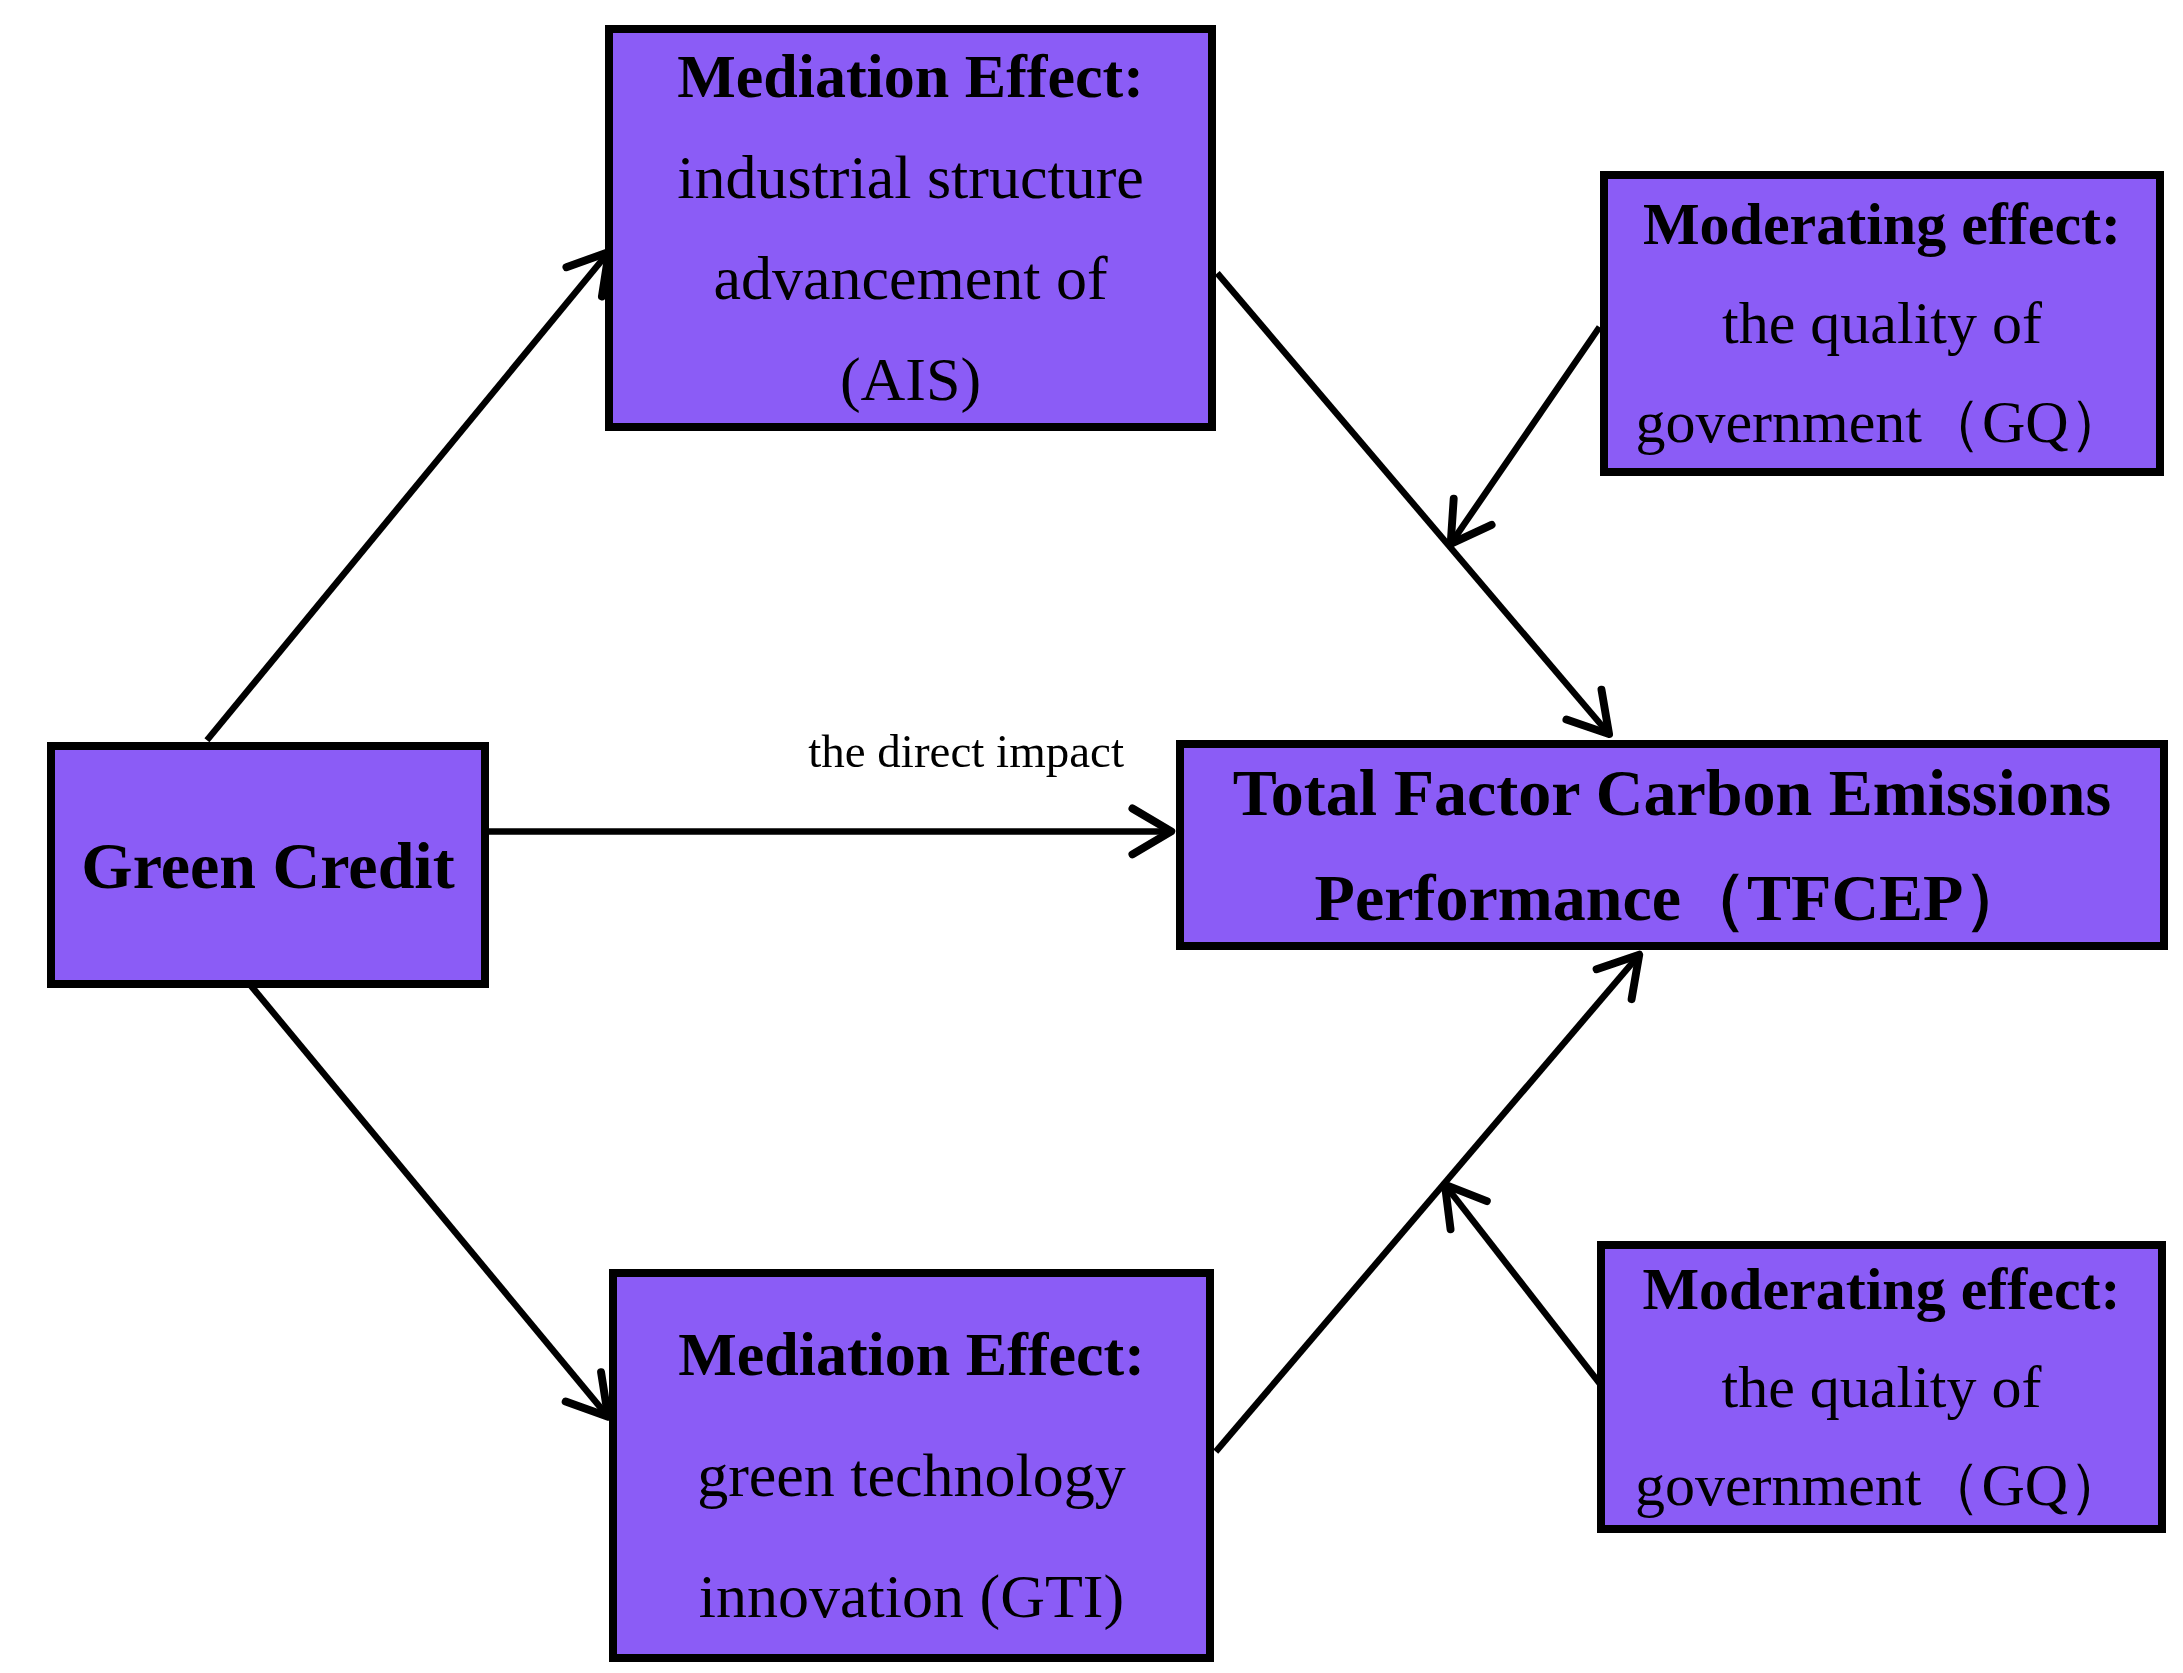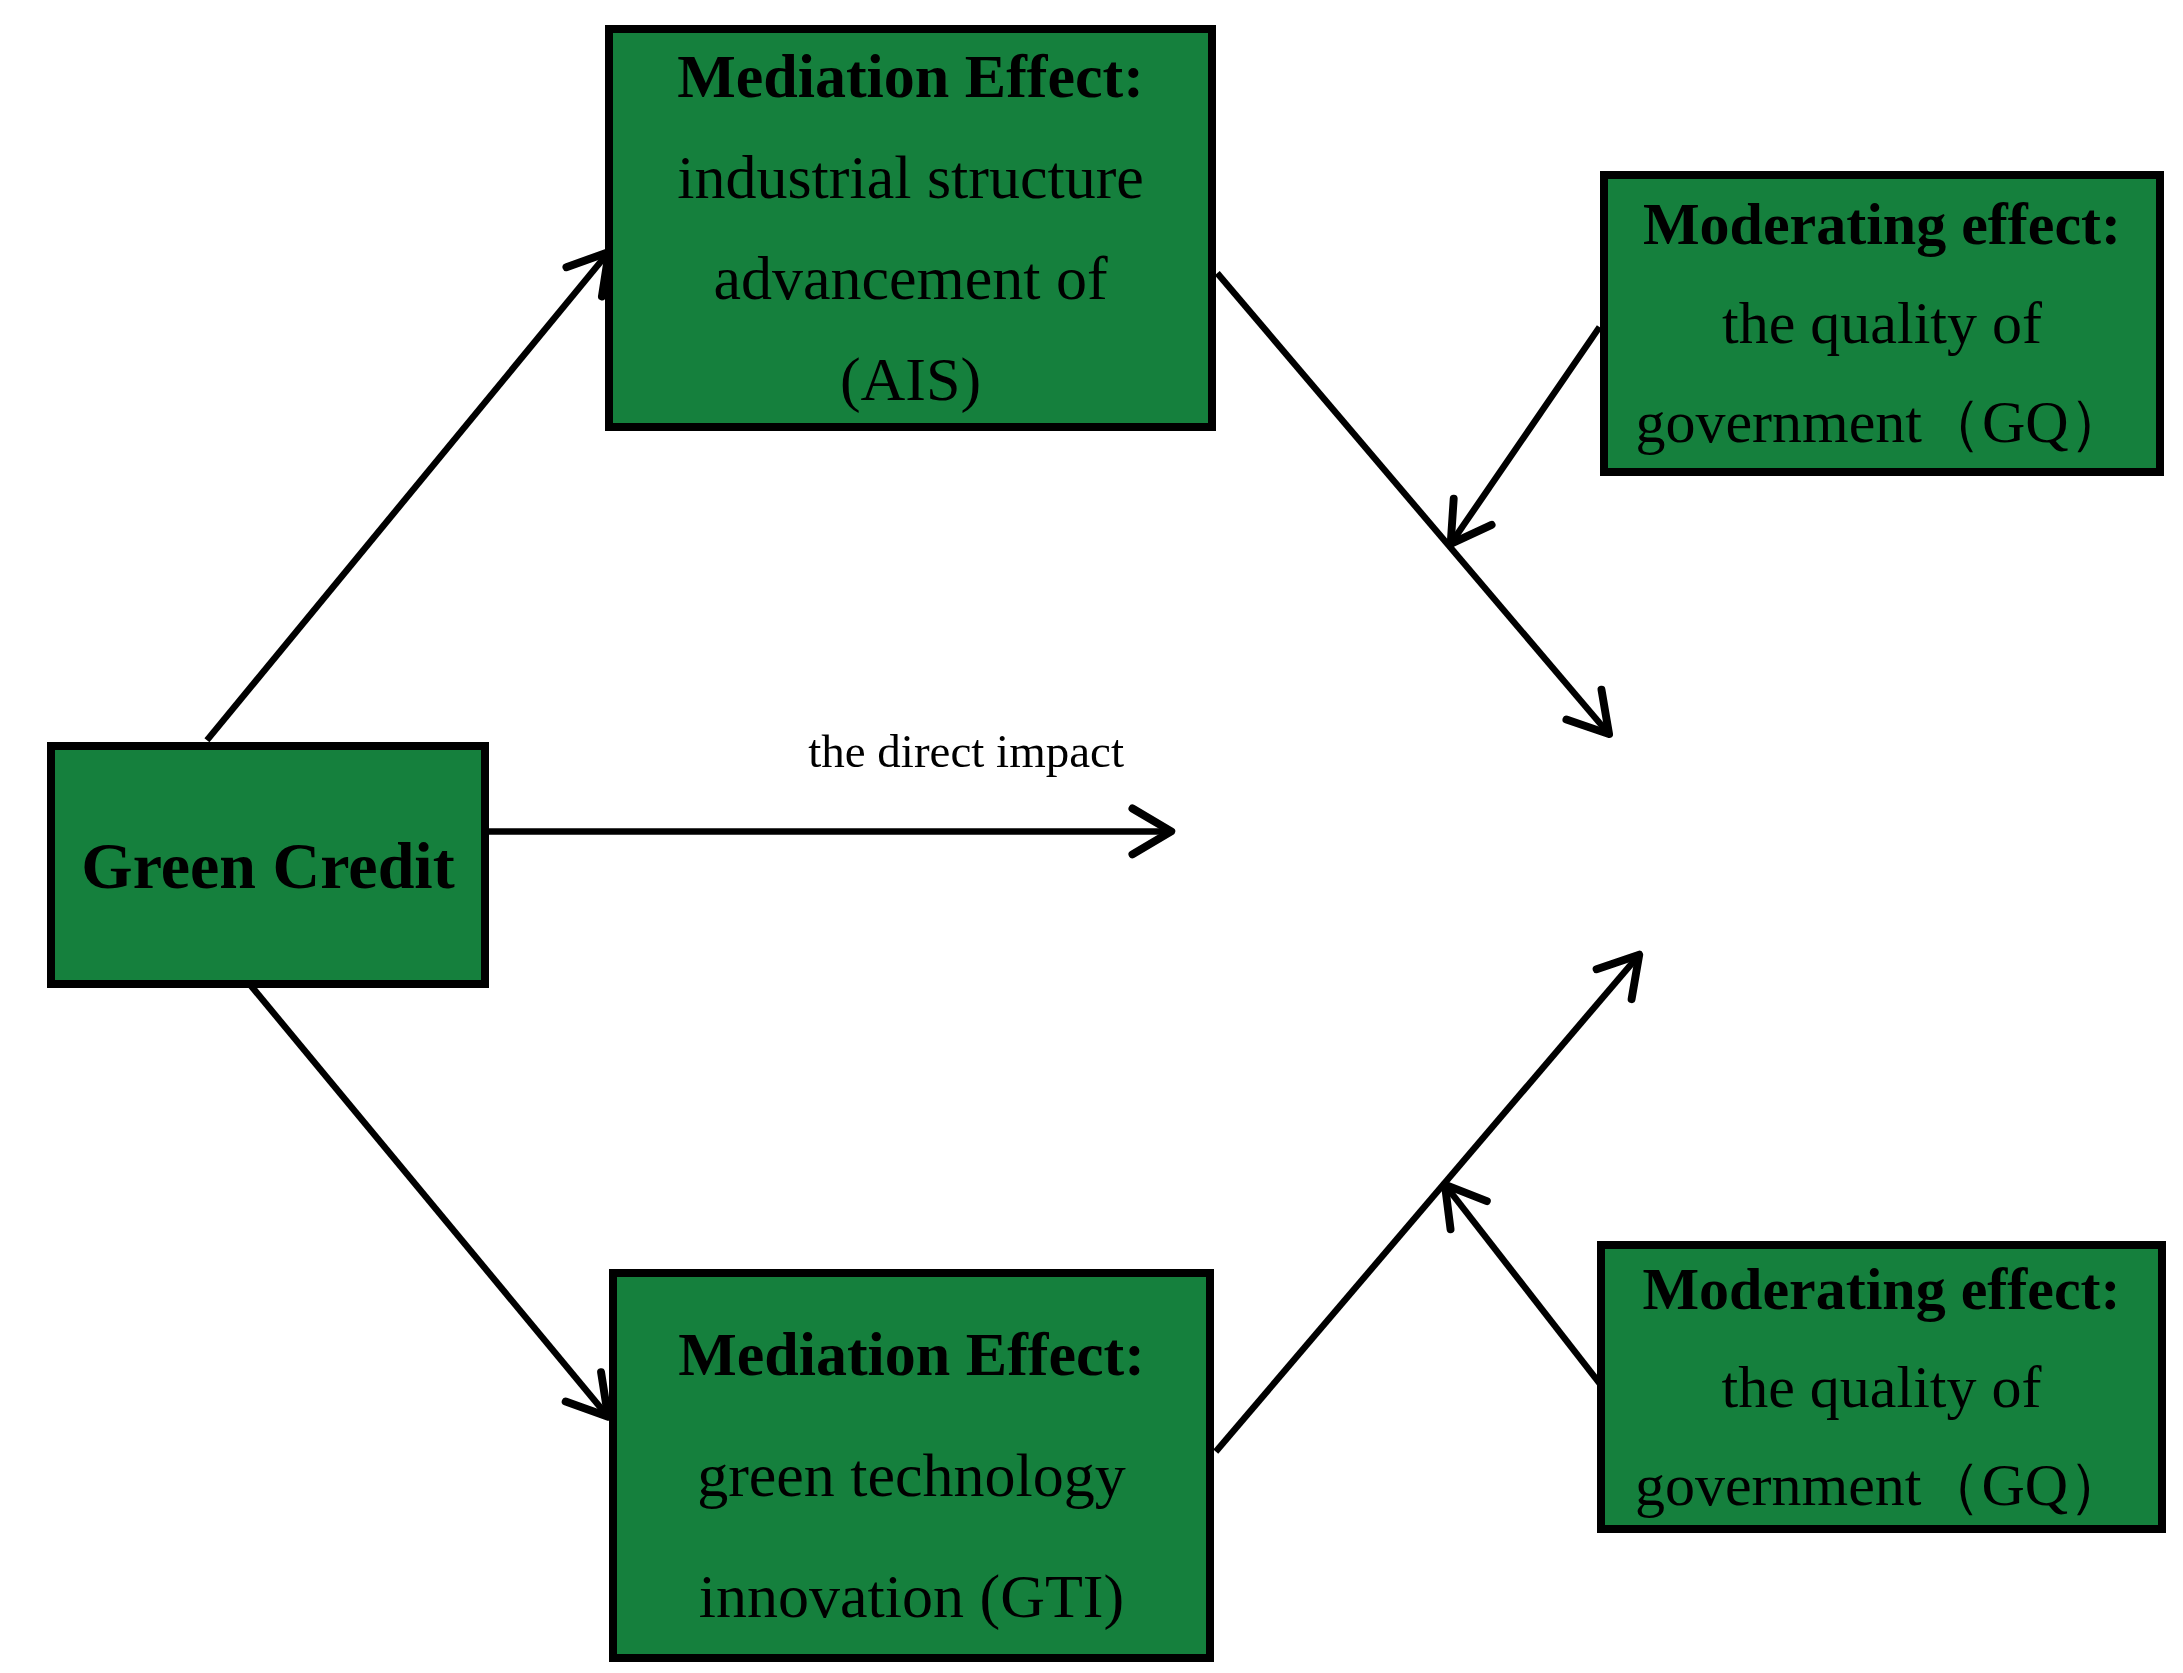--- a/index.html
+++ b/index.html
@@ -9,21 +9,21 @@
     background:#ffffff;
     font-family:"Liberation Serif","DejaVu Serif","DejaVu Sans",serif;
     color:#000000;
     overflow:hidden;
   }
   #arrow-layer{position:absolute;left:0;top:0;width:2183px;height:1673px;}
   .box{
     position:absolute;
     box-sizing:border-box;
     border:8px solid #000000;
-    background:#15803d;
+    background:#8b5cf6;
     display:flex;
     flex-direction:column;
     align-items:center;
     justify-content:center;
     text-align:center;
   }
   .box .heading{font-weight:bold;}
   .line{display:block;}
 
   #box-ais{left:605px;top:25px;width:611px;height:406px;font-size:62px;line-height:101px;}
@@ -73,20 +73,24 @@
   <div class="box" id="box-gq-top">
     <span class="line heading">Moderating effect:</span>
     <span class="line">the quality of</span>
     <span class="line">government（GQ）</span>
   </div>
 
   <div class="box" id="box-green-credit">
     <span class="line heading">Green Credit</span>
   </div>
 
+  <div class="box" id="box-tfcep">
+    <span class="line">Total Factor Carbon Emissions</span>
+    <span class="line">Performance（TFCEP）</span>
+  </div>
 
   <div class="box" id="box-gti">
     <span class="line heading">Mediation Effect:</span>
     <span class="line">green technology</span>
     <span class="line">innovation (GTI)</span>
   </div>
 
   <div class="box" id="box-gq-bottom">
     <span class="line heading">Moderating effect:</span>
     <span class="line">the quality of</span>

